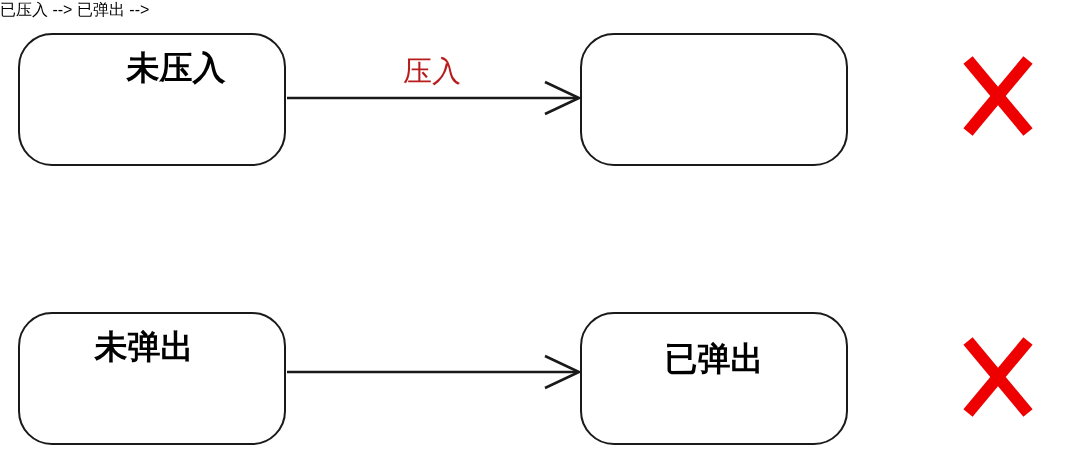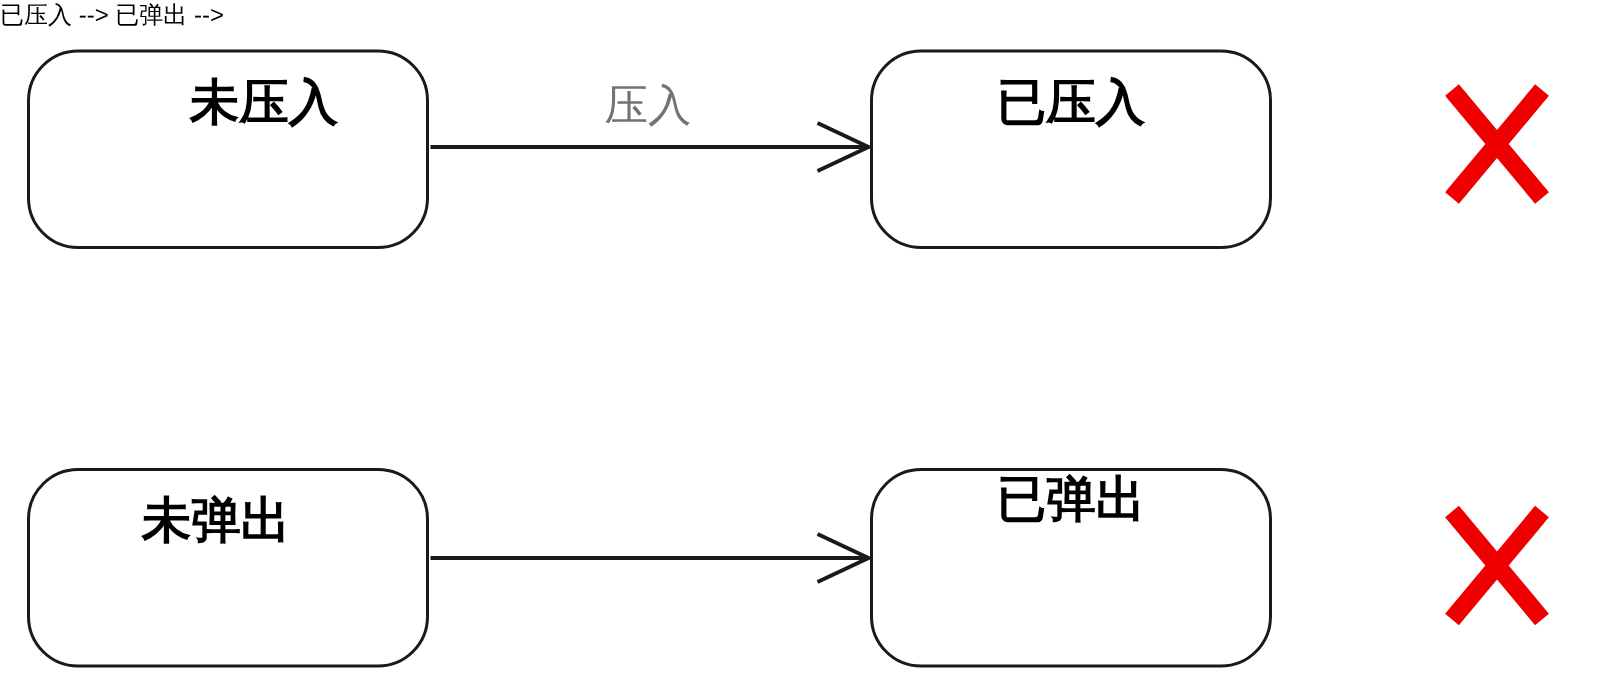--- a/index.html
+++ b/index.html
@@ -38,21 +38,21 @@
     font-weight: bold;
     font-size: 33px;
     line-height: 1;
     letter-spacing: 0px;
     white-space: nowrap;
     text-align: center;
     font-family: "Liberation Sans", "DejaVu Sans", sans-serif;
   }
   .edge-label {
     position: absolute;
-    color: #737373;
+    color: #b91c1c;
     font-weight: normal;
     font-size: 29px;
     line-height: 1;
     white-space: nowrap;
     text-align: center;
     font-family: "Liberation Sans", "DejaVu Sans", sans-serif;
   }
   .cross-mark {
     position: absolute;
   }
@@ -70,30 +70,29 @@
 </head>
 <body>
 
 <div id="canvas">
 
    已压入 --&gt;
   <div class="node-box" style="left:18px; top:33px; width:268px; height:133px;"></div>
   <div class="node-label" style="left:18px; top:51px; width:316px;">未压入</div>
 
   <div class="node-box" style="left:580px; top:33px; width:268px; height:133px;"></div>
-  <div class="node-label" style="left:580px; top:51px; width:268px;">已压入</div>
 
   <div class="edge-label" style="left:332px; top:57px; width:200px;">压入</div>
 
    已弹出 --&gt;
   <div class="node-box" style="left:18px; top:312px; width:268px; height:133px;"></div>
   <div class="node-label" style="left:18px; top:330px; width:252px;">未弹出</div>
 
   <div class="node-box" style="left:580px; top:312px; width:268px; height:133px;"></div>
-  <div class="node-label" style="left:580px; top:316px; width:268px;text-align:center;">已弹出</div>
+  <div class="node-label" style="left:580px; top:342px; width:268px;text-align:center;">已弹出</div>
 
 
   
   <svg class="layer-svg" viewBox="0 0 1080 453" xmlns="http://www.w3.org/2000/svg">
     <g stroke="#1a1a1a" stroke-width="2.6" fill="none" stroke-linecap="butt">
       <line x1="287" y1="98" x2="578" y2="98"></line>
       <polyline points="545,82 579,98 545,114" stroke-linejoin="miter" fill="none"></polyline>
 
       <line x1="287" y1="372" x2="578" y2="372"></line>
       <polyline points="545,356 579,372 545,388" stroke-linejoin="miter" fill="none"></polyline>

